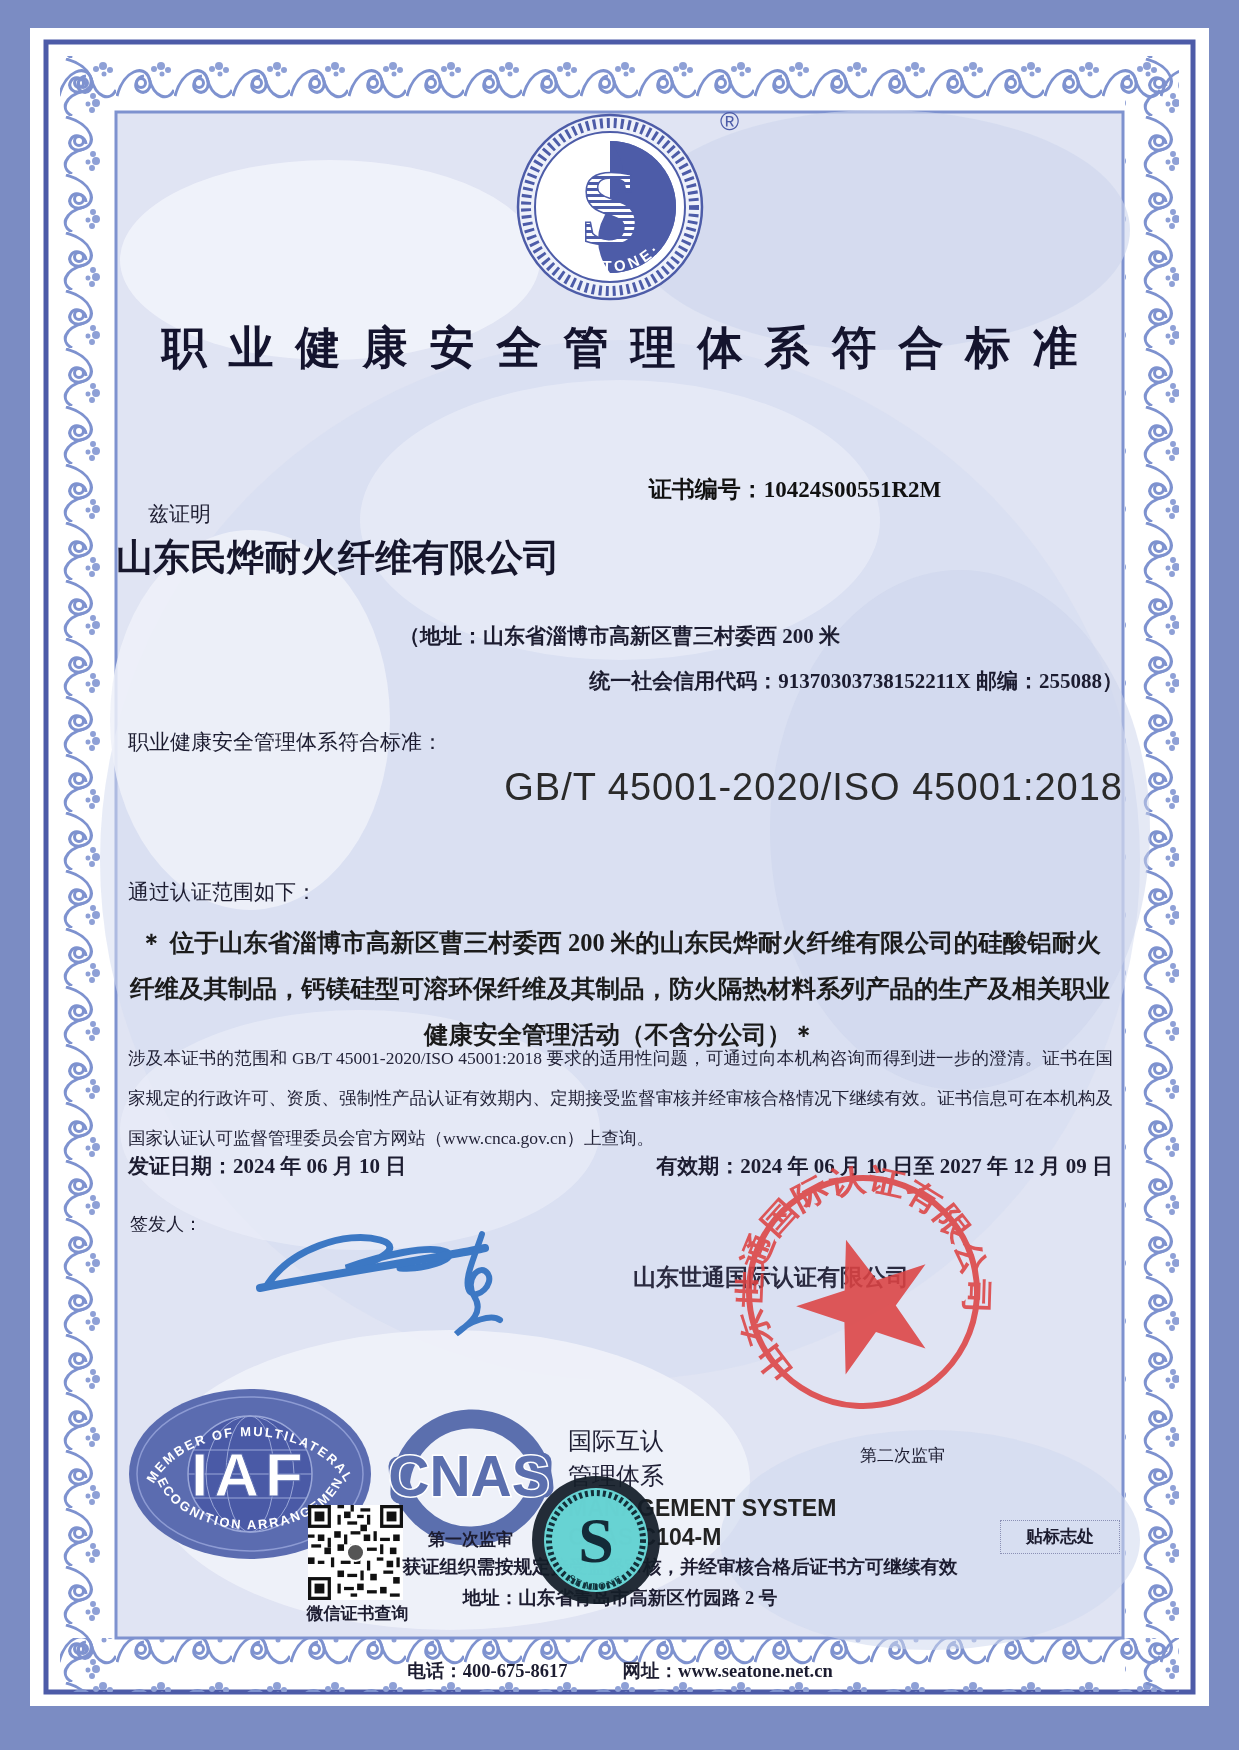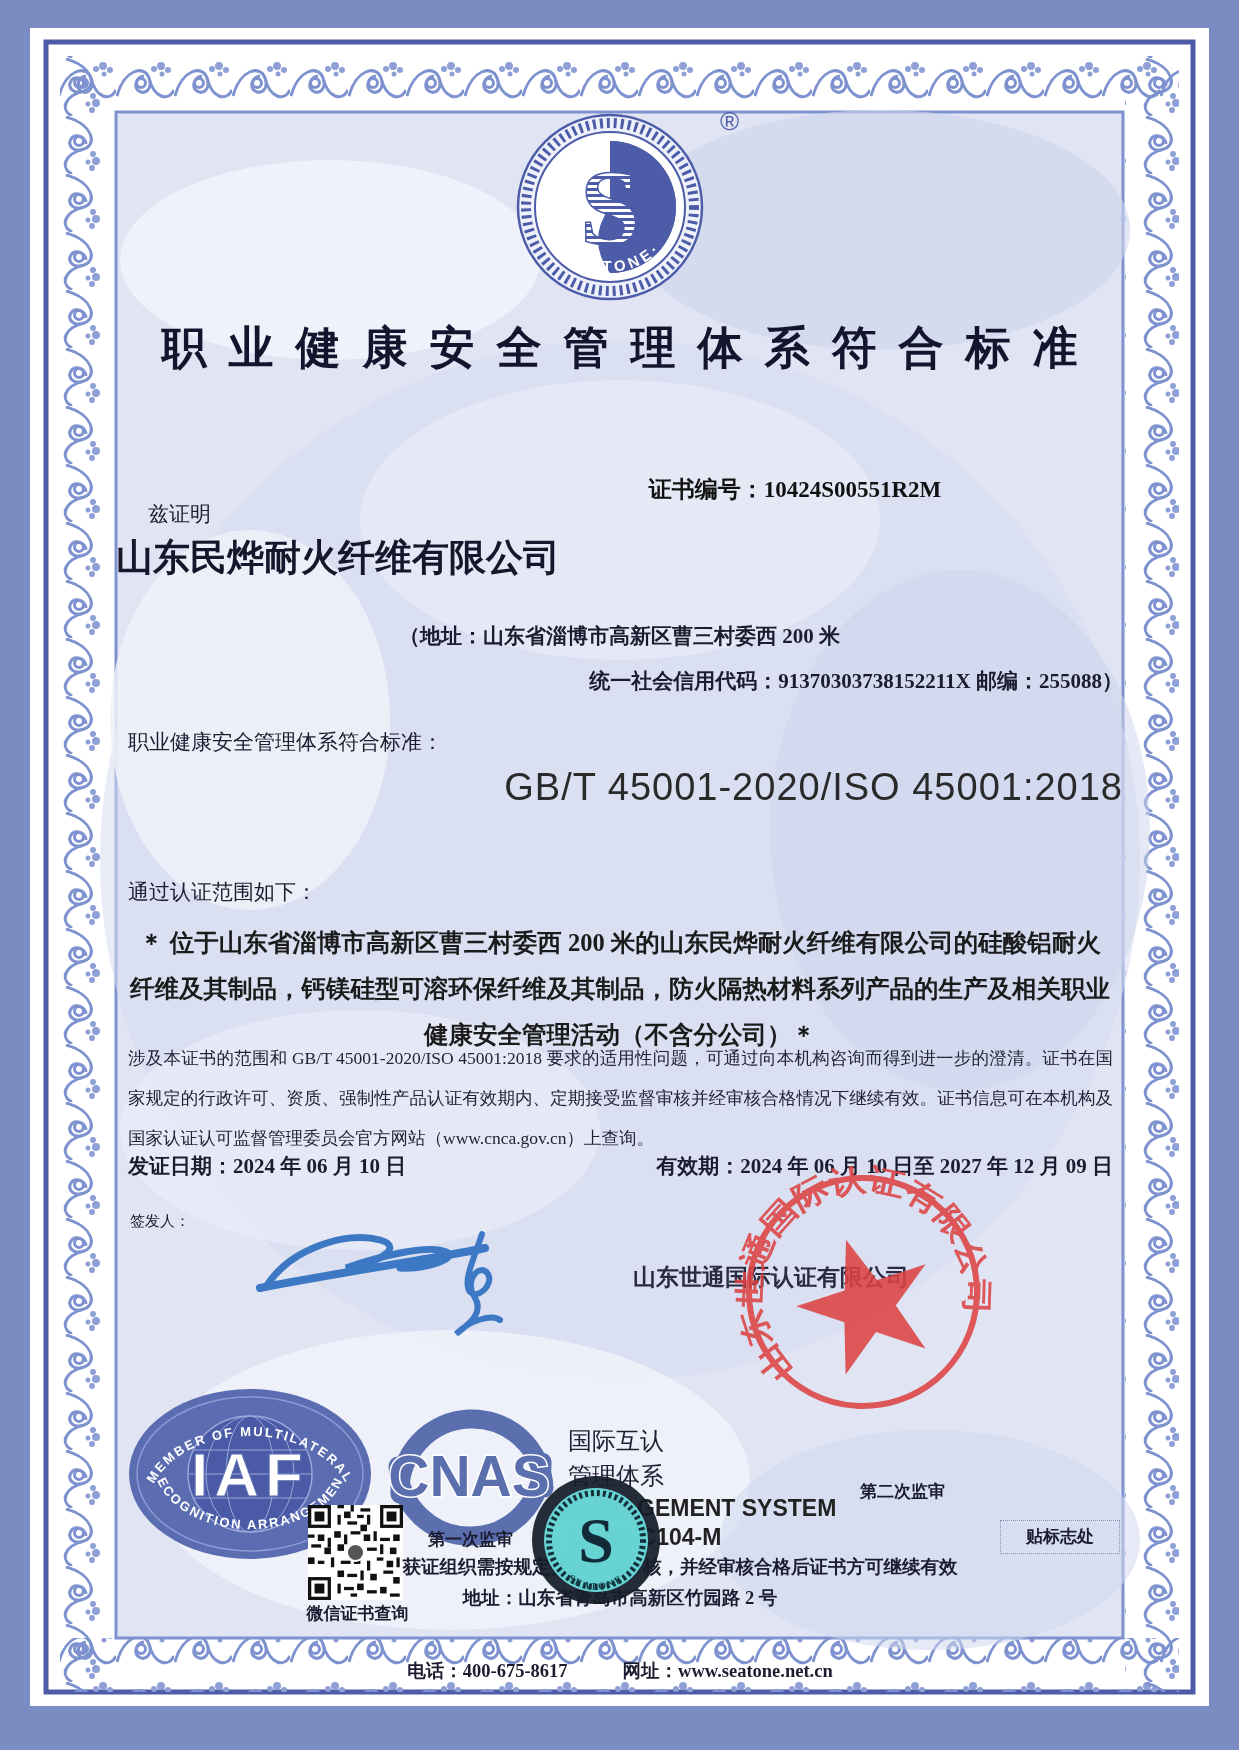--- a/index.html
+++ b/index.html
@@ -16,28 +16,28 @@
   .addr1{left:116px;top:622px;width:1007px;text-align:center;font-size:21px;font-weight:600;}
   .addr2{left:116px;top:667px;width:1007px;text-align:right;font-size:21px;font-weight:600;}
   .stdlabel{left:128px;top:728px;font-size:21px;}
   .standard{left:116px;top:766px;width:1007px;text-align:right;font-size:38px;
             font-family:"Liberation Sans","DejaVu Sans",sans-serif;color:#2a2a2a;letter-spacing:1px;}
   .scopelabel{left:128px;top:878px;font-size:21px;}
   .scope{left:130px;top:920px;width:980px;font-size:24.5px;line-height:46px;font-weight:600;
          text-align:center;color:#1b1b1b;}
   .legal{left:128px;top:1038px;width:985px;font-size:17.5px;line-height:40px;text-align:justify;color:#232338;}
   .dates{left:128px;top:1152px;width:985px;display:flex;justify-content:space-between;font-size:21px;font-weight:600;}
-  .signer{left:130px;top:1212px;font-size:15px;}
+  .signer{left:130px;top:1212px;font-size:18px;}
   .issuer-print{left:633px;top:1262px;font-size:23px;font-weight:600;color:#2a2a40;}
   .accred{left:568px;top:1424px;font-size:24px;line-height:35px;color:#1e1e34;}
   .accred .en{font-family:"Liberation Sans","DejaVu Sans",sans-serif;font-weight:700;font-size:23px;
               line-height:29px;color:#222;}
   .qr-caption{left:300px;top:1602px;width:115px;text-align:center;font-size:17px;font-weight:600;}
   .audit1{left:428px;top:1528px;font-size:17px;font-weight:600;}
-  .audit2{left:860px;top:1480px;font-size:17px;font-weight:700;}
+  .audit2{left:860px;top:1444px;font-size:17px;font-weight:400;}
   .labelbox{left:1000px;top:1520px;width:118px;height:32px;border:1.5px dotted #8b90b5;
             font-size:17px;font-weight:600;text-align:center;line-height:32px;}
   .note{left:240px;top:1554px;width:880px;text-align:center;font-size:18.5px;font-weight:600;}
   .addressline{left:240px;top:1585px;width:760px;text-align:center;font-size:18.5px;font-weight:600;}
   .phoneline{left:240px;top:1614px;width:760px;text-align:center;font-size:18.5px;font-weight:600;margin-top:44px;}
   .phoneline .gap{display:inline-block;width:55px;}
 </style>
 </head>
 <body>
 

